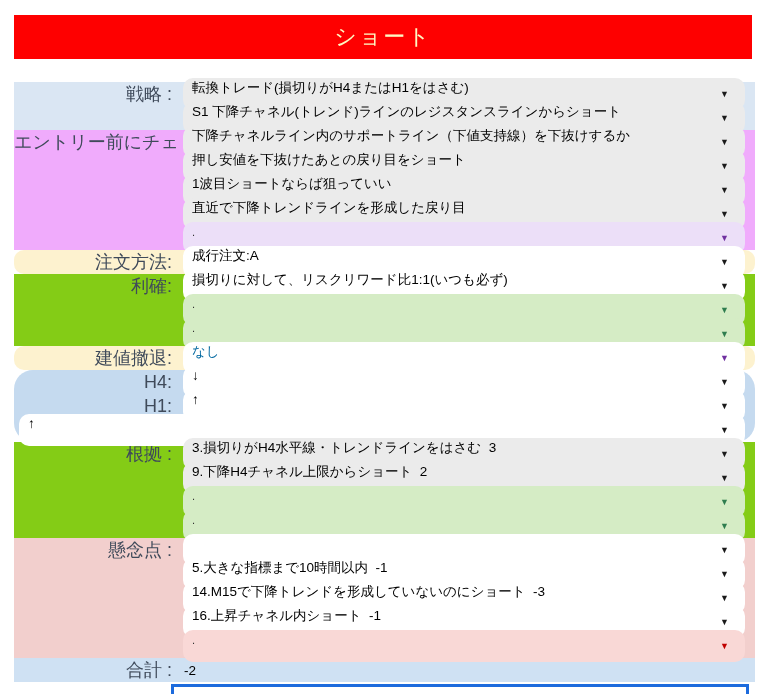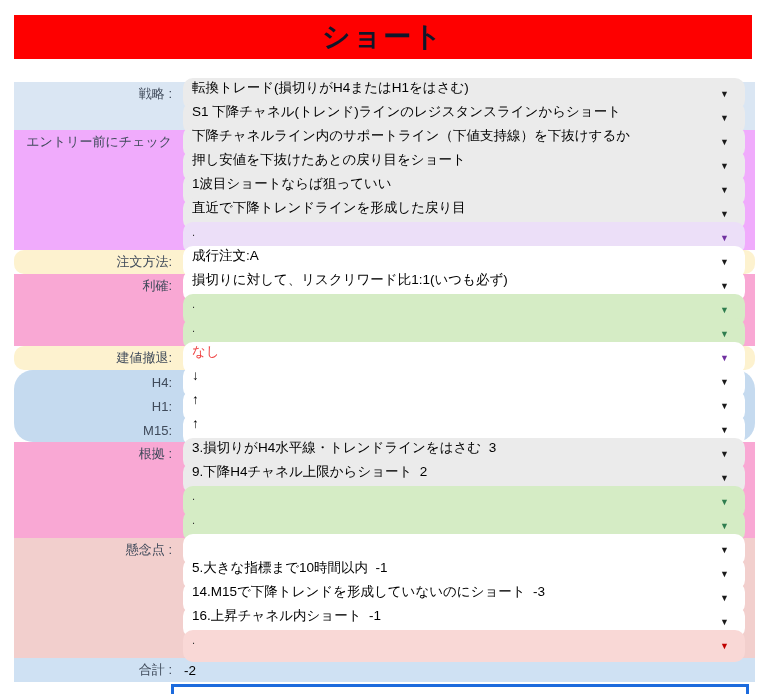--- a/index.html
+++ b/index.html
@@ -5,34 +5,34 @@
   html,body{margin:0;padding:0;}
   body{
     width:765px;height:694px;overflow:hidden;background:#ffffff;
     font-family:"Liberation Sans",sans-serif;
     -webkit-font-smoothing:antialiased;
   }
   .banner{
     margin:15px 13px 0 14px;height:44px;background:#fe0000;
     display:flex;align-items:center;justify-content:center;
   }
-  .banner-title{color:#0f172a;font-size:28px;font-weight:bold;letter-spacing:2px;}
+  .banner-title{color:#fef9c3;font-size:22px;font-weight:normal;letter-spacing:2px;}
   .form{margin:23px 10px 0 14px;width:741px;}
   .section{width:100%;}
   .s-blue1{background:#dae6f3;}
   .s-purple{background:#f0abfc;}
   .s-yellow{background:#fdf2cf;border-radius:10px;}
-  .s-green{background:#f9a8d4;}
+  .s-green{background:#84cc16;}
   .s-blue2{background:#c5daef;border-radius:19px;}
   .s-pink{background:#f2cfcd;}
   .s-total{background:#cfe1f3;}
   .row{height:24px;display:flex;align-items:center;}
   .lbl{
     width:158px;flex:0 0 158px;text-align:right;padding-right:6px;
-    font-size:13px;color:#3f4a5a;white-space:pre;overflow:hidden;
+    font-size:18px;color:#3f4a5a;white-space:pre;overflow:hidden;
   }
   .pillwrap{flex:1;margin:0 10px 0 5px;}
   .pill{
     position:relative;height:20px;border-radius:10px;
     display:flex;align-items:center;padding:0 30px 12px 9px;
     font-size:13.5px;color:#000;cursor:default;
   }
   .pill .val{white-space:pre;overflow:hidden;line-height:20px;}
   .pill .arrow{
     position:absolute;right:16px;top:50%;transform:translateY(-50%);
@@ -40,21 +40,21 @@
   }
   .p-gray{background:#ebebeb;}
   .p-white{background:#ffffff;}
   .p-purple{background:#ecdff8;}
   .p-green{background:#d5ecc5;}
   .p-pink{background:#f9d8d6;}
   .a-black{color:#1a1a1a;}
   .a-green{color:#2f7d4f;}
   .a-purple{color:#7030a0;}
   .a-red{color:#c00000;}
-  .t-purple{color:#ef4444;text-align:center;}
+  .t-purple{color:#0369a1;text-align:center;}
   .dot{font-size:11px;color:#333;}
   .total-val{font-size:13.5px;color:#000;margin-left:6px;white-space:pre;}
   .note-box{
     margin-left:171px;margin-top:2px;width:578px;height:40px;
     background:#ffffff;border:3px solid #1c6bdd;box-sizing:border-box;
   }
 </style>
 </head>
 <body>
 
@@ -200,21 +200,20 @@
     <div class="row">
       <div class="lbl">H1:</div>
       <div class="pillwrap">
           <div class="pill p-white">
         <span class="val">↑</span>
         <span class="arrow a-black">▼</span>
       </div>
         </div>
     </div>
     <div class="row">
-      <div class="lbl">M15:</div>
       <div class="pillwrap">
           <div class="pill p-white">
         <span class="val">↑</span>
         <span class="arrow a-black">▼</span>
       </div>
         </div>
     </div>
   </div>
 
   <div class="section s-green">

